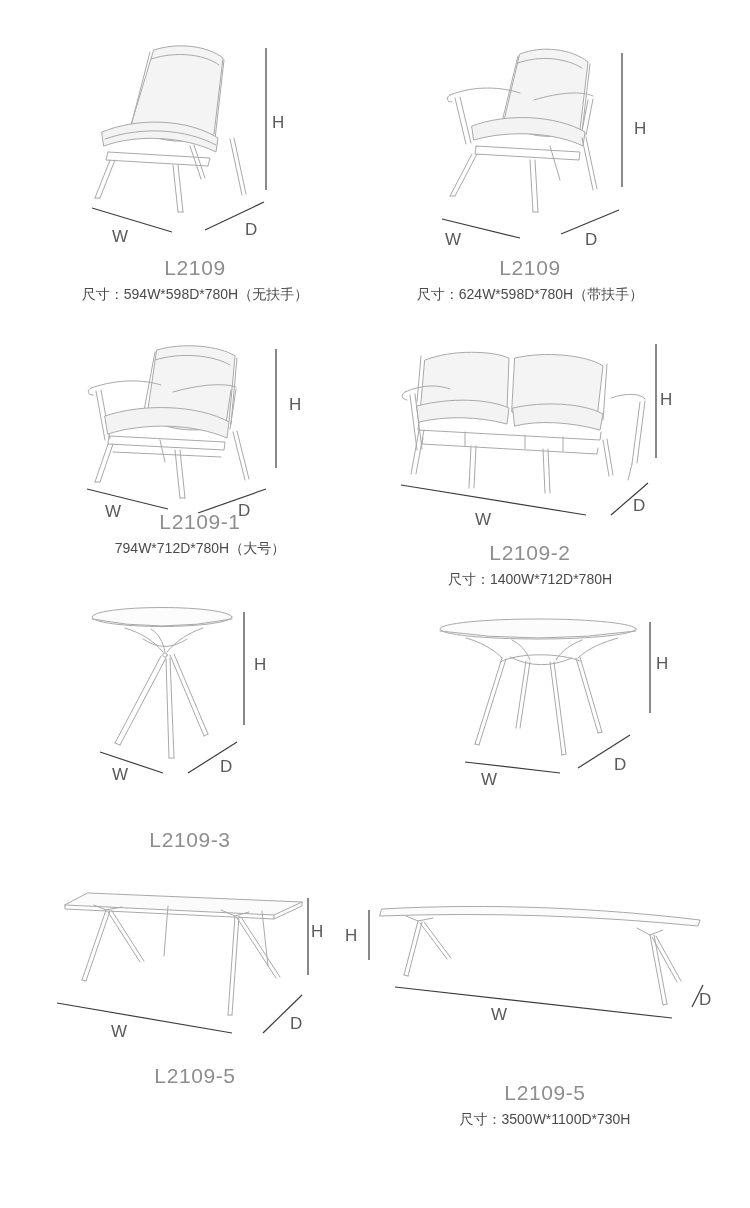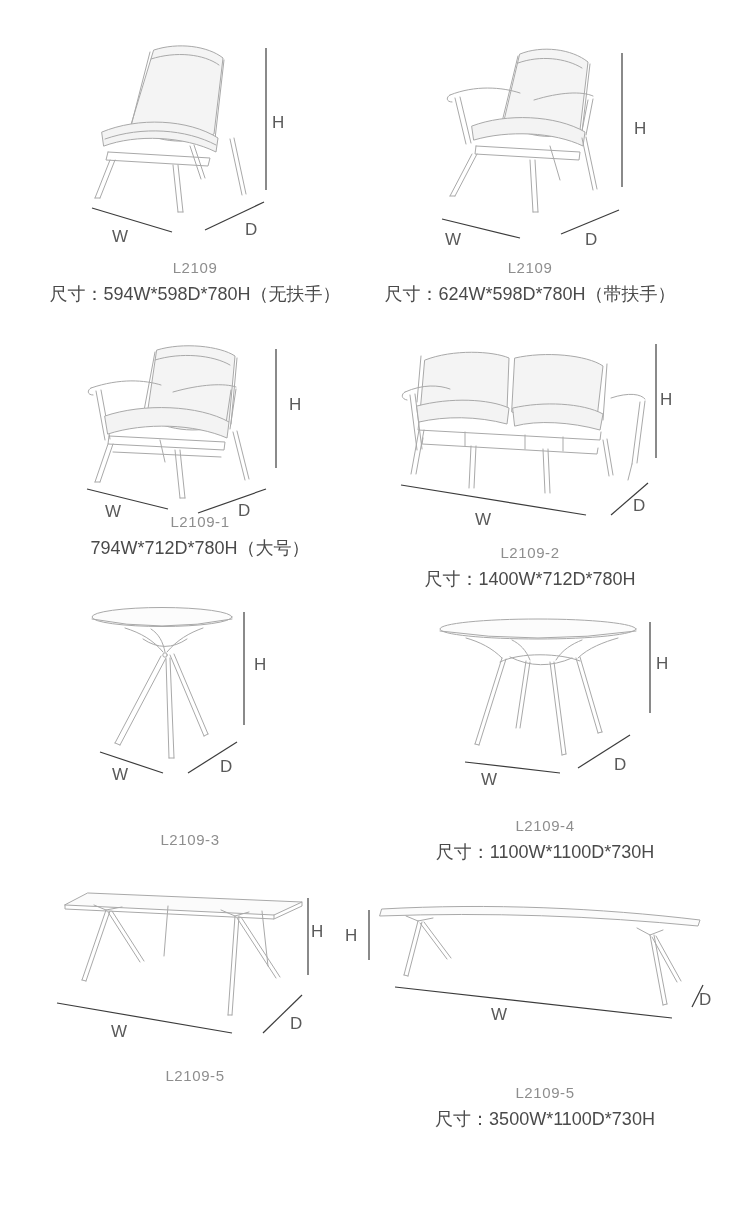--- a/index.html
+++ b/index.html
@@ -4,22 +4,22 @@
 <style>
   html,body{margin:0;padding:0;background:#fff;}
   .page{position:relative;width:750px;height:1208px;background:#ffffff;overflow:hidden;
         font-family:"Liberation Sans","DejaVu Sans",sans-serif;}
   .cell{position:absolute;}
   .art svg{display:block;overflow:visible;}
   .sk{stroke:#a9a9a9;fill:none;stroke-width:1;stroke-linecap:round;stroke-linejoin:round;}
   .dl{stroke:#3c3c3c;fill:none;stroke-width:1.2;stroke-linecap:butt;}
   .dim{position:absolute;font-size:17px;color:#5a5a5a;line-height:1;letter-spacing:.5px;}
   .caption{position:absolute;text-align:center;white-space:nowrap;}
-  .model{font-size:15px;color:#8e8e8e;letter-spacing:.6px;line-height:20px;margin-bottom:5px;}
-  .specs{display:inline-block;text-align:left;font-size:18px;color:#4a4a4a;line-height:22px;}
+  .model{font-size:21px;color:#8e8e8e;letter-spacing:.6px;line-height:20px;margin-bottom:5px;}
+  .specs{display:inline-block;text-align:left;font-size:14px;color:#4a4a4a;line-height:22px;}
   .spec+.spec{padding-left:3em;}
 </style>
 </head>
 <body>
 
 <div class="page">
 
   <section class="cell art" style="left:50px;top:38px;width:250px;height:215px;">
     <svg width="250" height="215" viewBox="0 0 250 215">
       <g class="sk">
@@ -194,26 +194,20 @@
       </g>
       <g class="dl">
         <path d="M220,22 L220,113"></path>
         <path d="M35,162 L130,173"></path>
         <path d="M148,168 L200,135"></path>
       </g>
     </svg>
     <span class="dim" style="left:226px;top:55px;">H</span>
     <span class="dim" style="left:51px;top:171px;">W</span>
     <span class="dim" style="left:184px;top:156px;">D</span>
-    <div class="caption" style="left:-35px;top:216px;width:300px;">
-      <div class="model">L2109-4</div>
-      <div class="specs">
-        <div class="spec">尺寸：1100W*1100D*730H</div>
-      </div>
-    </div>
   </section>
 
   <section class="cell art" style="left:50px;top:880px;width:285px;height:165px;">
     <svg width="285" height="165" viewBox="0 0 285 165">
       <g class="sk">
         <path d="M38,13 L252,22 L224,35 L15,25 Z" fill="#fbfbfb"></path>
         <path d="M15,25 L15,29 L224,39 L224,35"></path>
         <path d="M252,22 L252,26 L224,39"></path>
         <path d="M56,30 L44,25 M56,30 L72,27"></path>
         <path d="M56,30 L32,100 M60,31 L36,101 M32,100 L36,101"></path>

